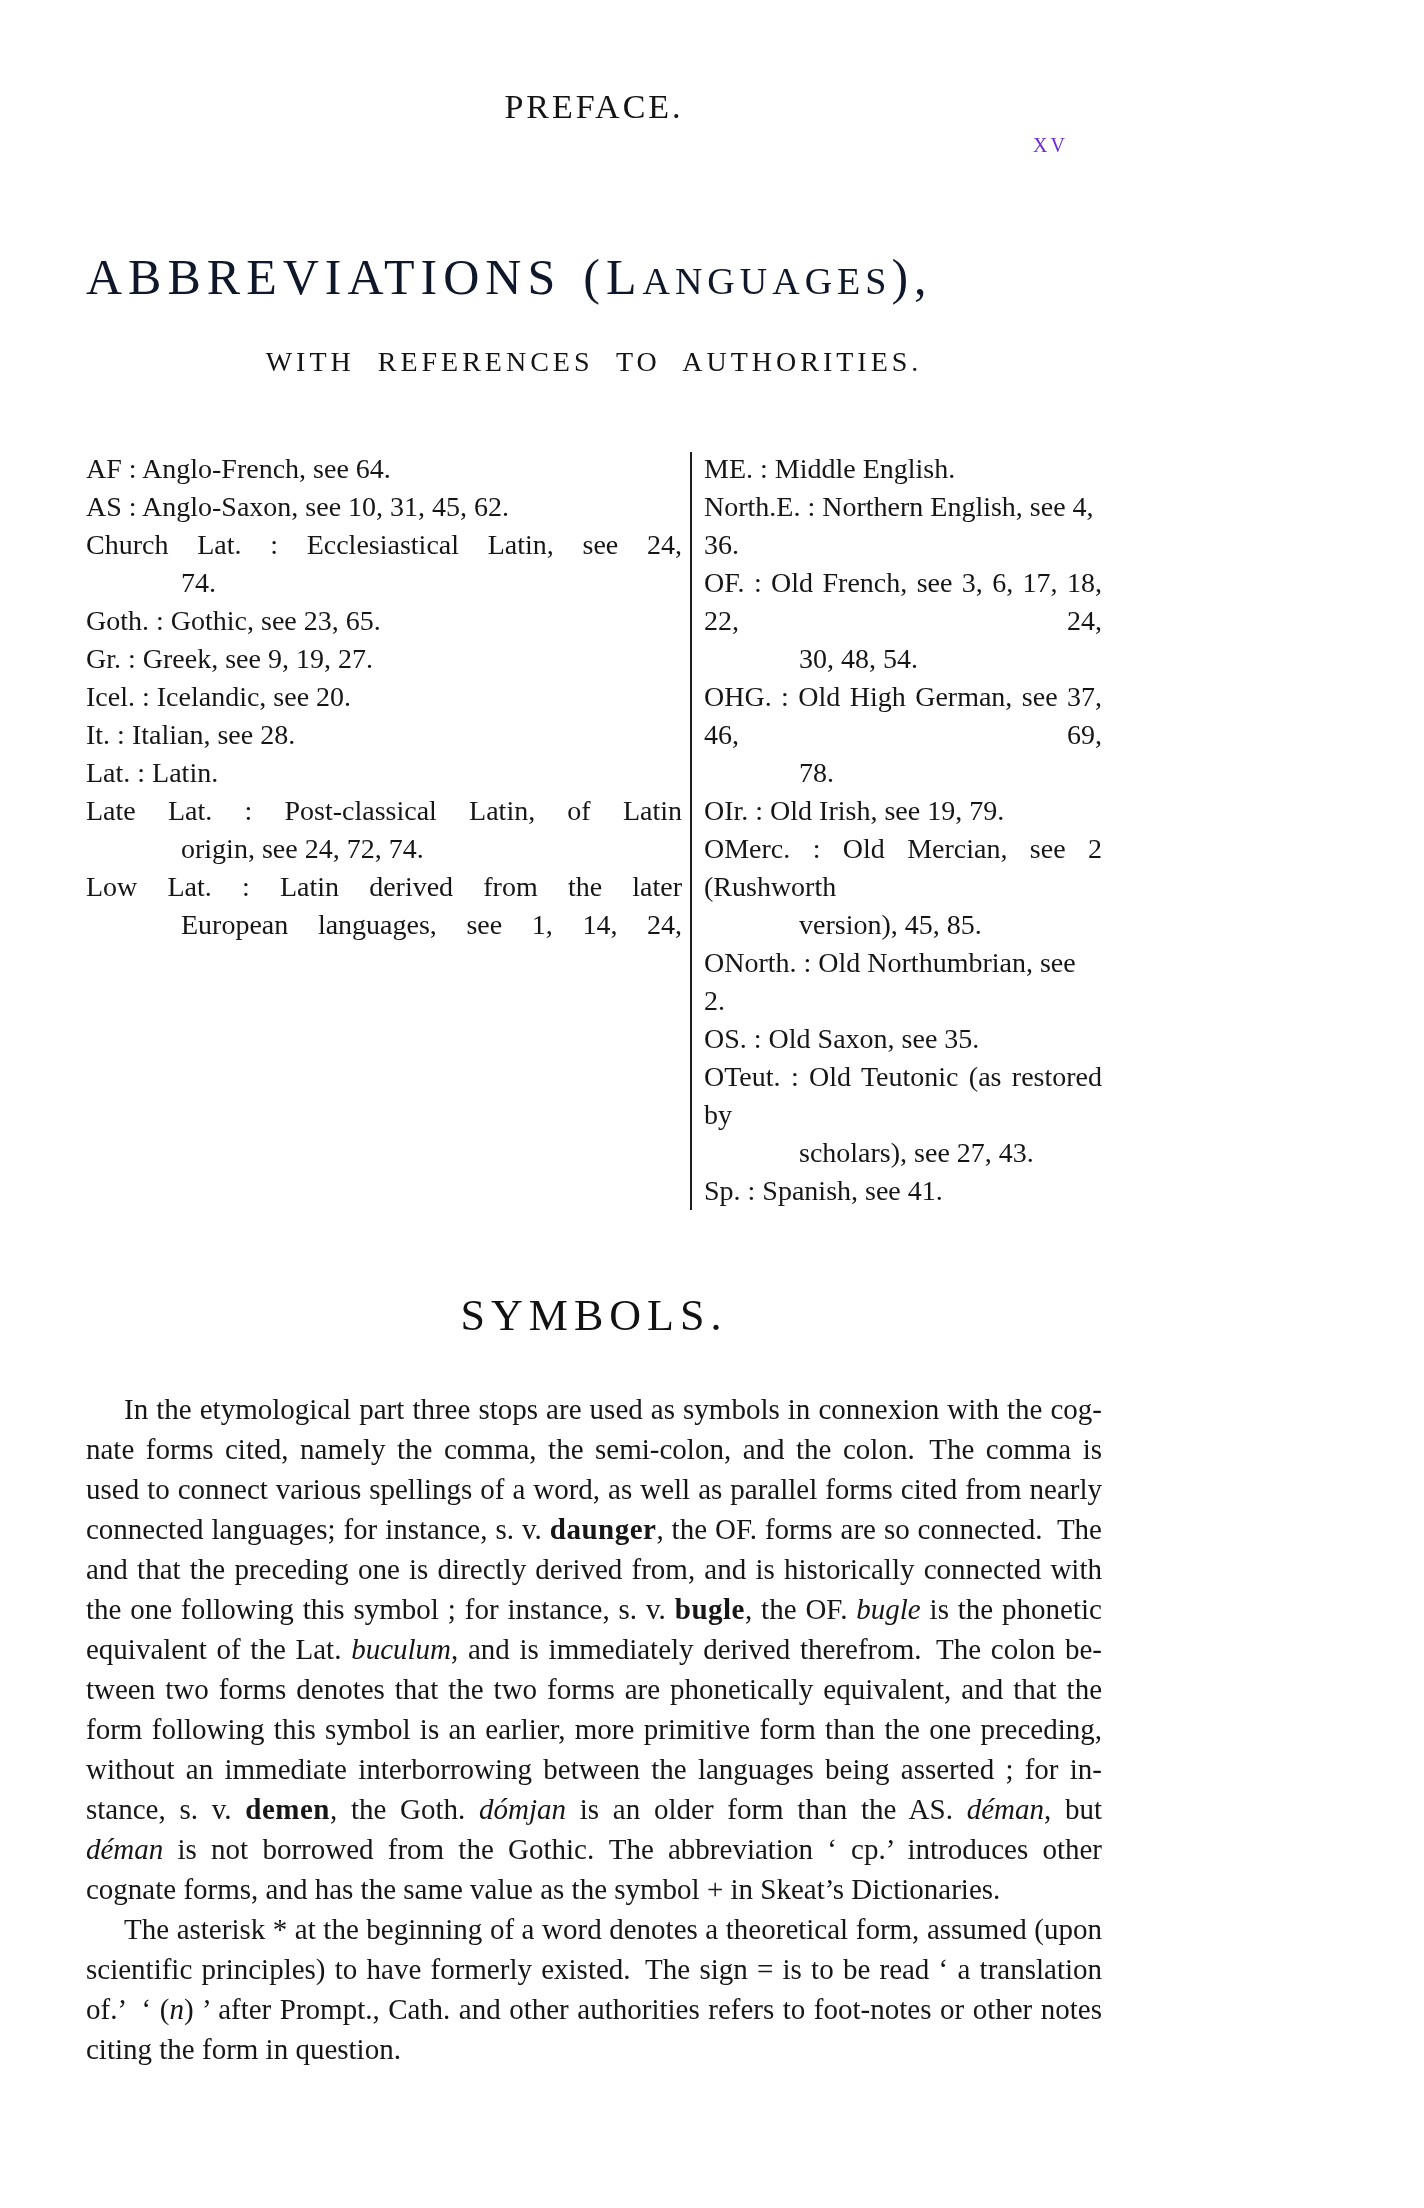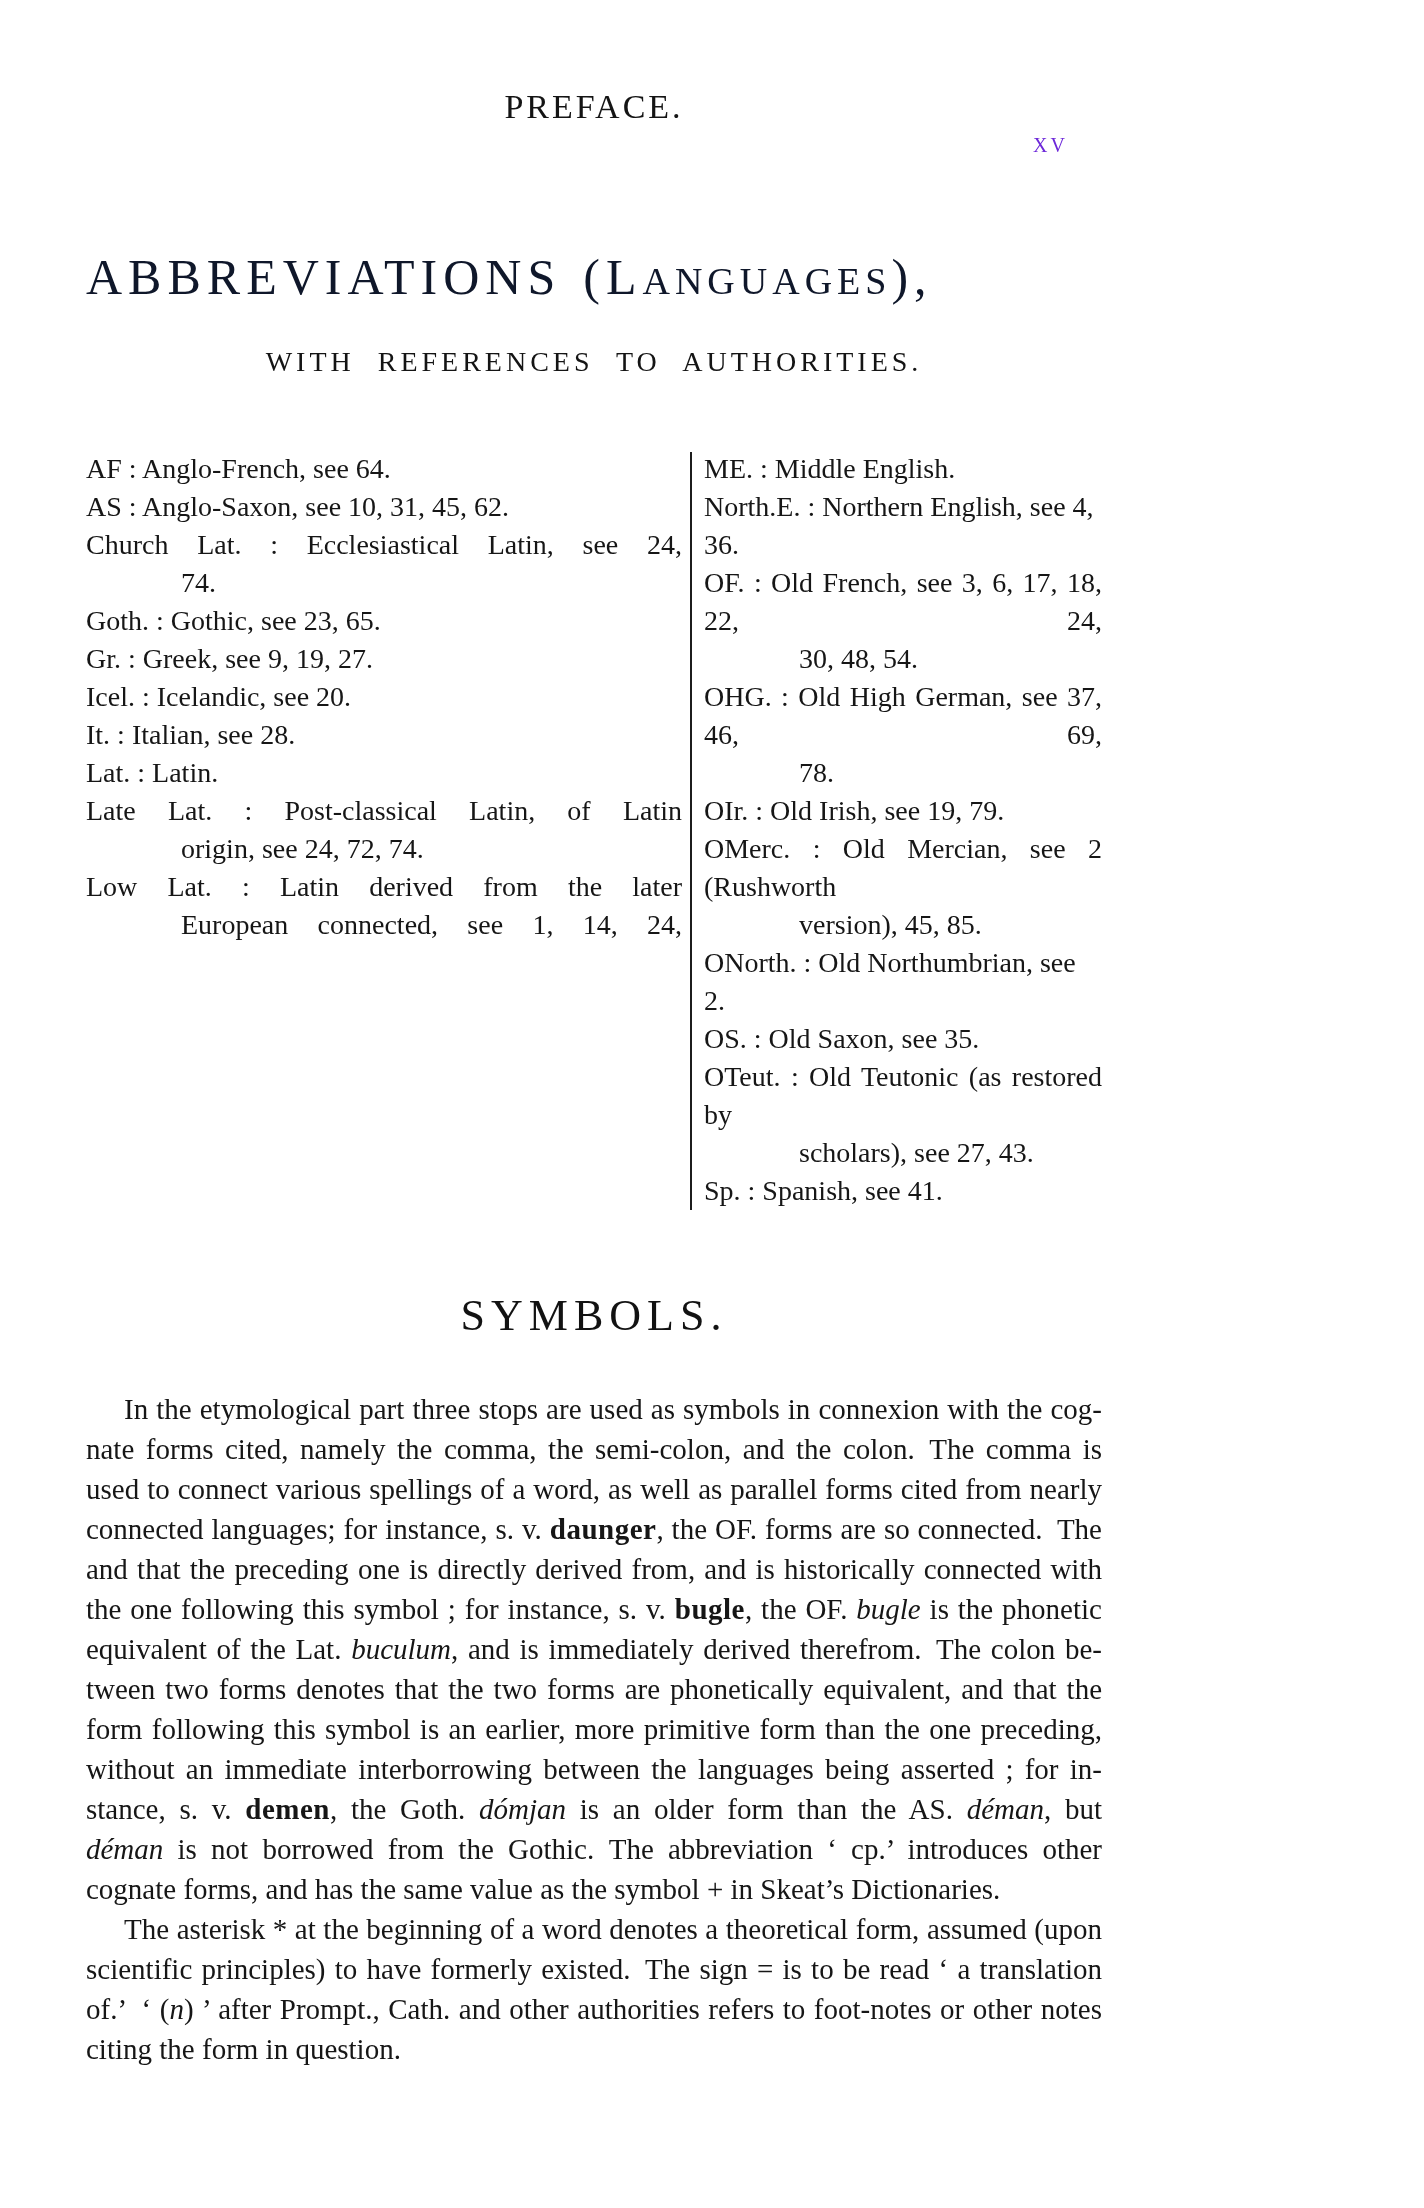--- a/index.html
+++ b/index.html
@@ -114,21 +114,21 @@
           </div>
           <div class="entry">
             <div class="line">Lat. : Latin.</div>
           </div>
           <div class="entry">
             <div class="line just">Late Lat. : Post-classical Latin, of Latin</div>
             <div class="line cont">origin, see 24, 72, 74.</div>
           </div>
           <div class="entry">
             <div class="line just">Low Lat. : Latin derived from the later</div>
-            <div class="line cont just">European connected, see 1, 14, 24,</div>
+            <div class="line cont just">European languages, see 1, 14, 24,</div>
           </div>
         </div>
       <div class="col-divider"></div>
       <div class="col-right" id="abbrev-right">
           <div class="entry">
             <div class="line">ME. : Middle English.</div>
           </div>
           <div class="entry">
             <div class="line">North.E. : Northern English, see 4, 36.</div>
           </div>

